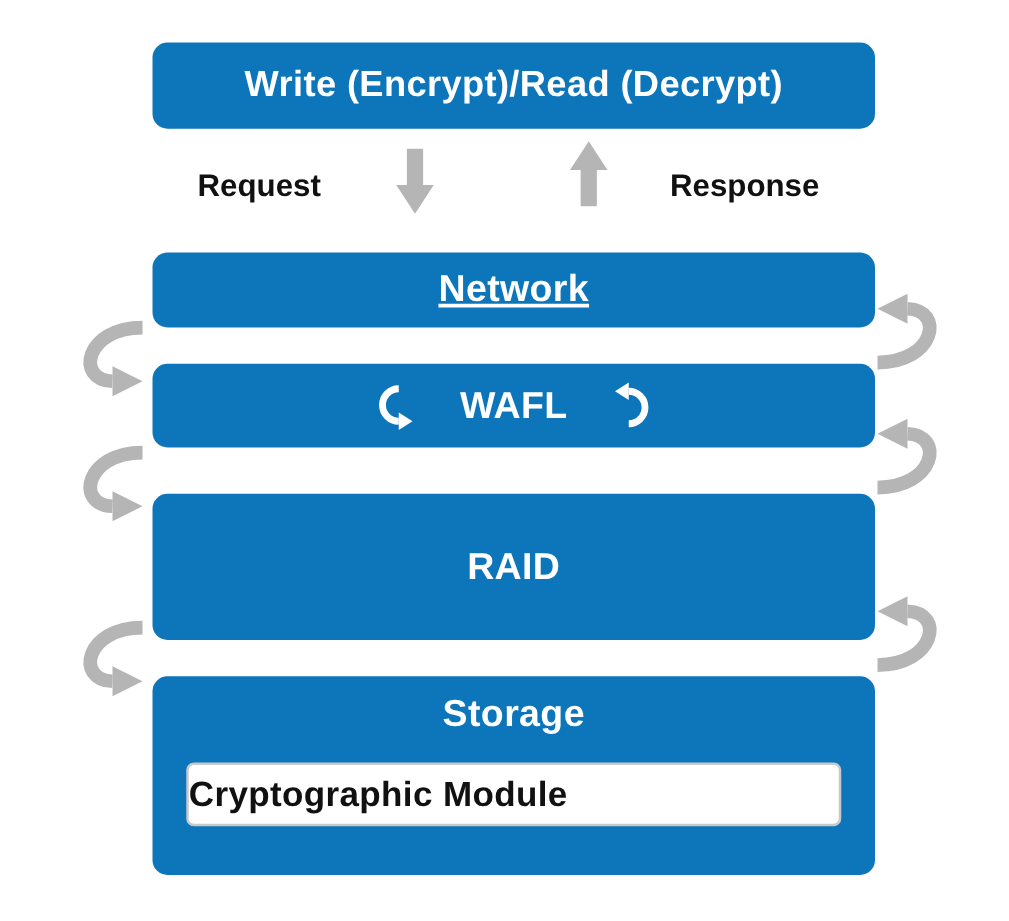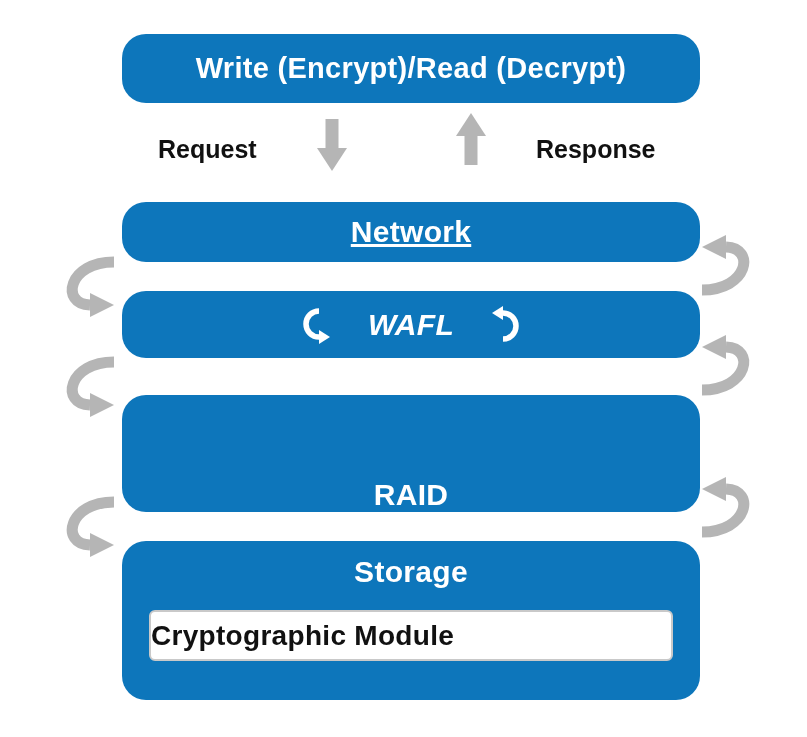--- a/index.html
+++ b/index.html
@@ -14,31 +14,31 @@
   .canvas{
     position:relative;
     width:807px;height:737px;
     background:#ffffff;
     overflow:hidden;
   }
   .bluebox{
     position:absolute;
     left:122px;width:578px;
     background:var(--box-blue);
-    border-radius:24px;
+    border-radius:12px;
     color:var(--box-text);
     font-weight:bold;
     display:flex;align-items:center;justify-content:center;
     font-size:30px;
     letter-spacing:.3px;
   }
   .topbox   {top:34px;height:69px;font-size:29px;}
   .network  {top:202px;height:60px;text-decoration:underline;}
-  .wafl     {top:291px;height:67px;gap:36px;font-style:italic;}
-  .raid     {top:395px;height:117px;align-items:flex-end;}
+  .wafl     {top:291px;height:67px;gap:36px;}
+  .raid     {top:395px;height:117px;}
   .storage  {top:541px;height:159px;align-items:flex-start;}
   .storage .storage-label{
     position:absolute;top:14px;left:0;right:0;
     text-align:center;
   }
   .inner-white{
     position:absolute;
     left:27px;top:69px;width:520px;height:47px;
     background:#ffffff;
     border:2px solid var(--inner-border);

